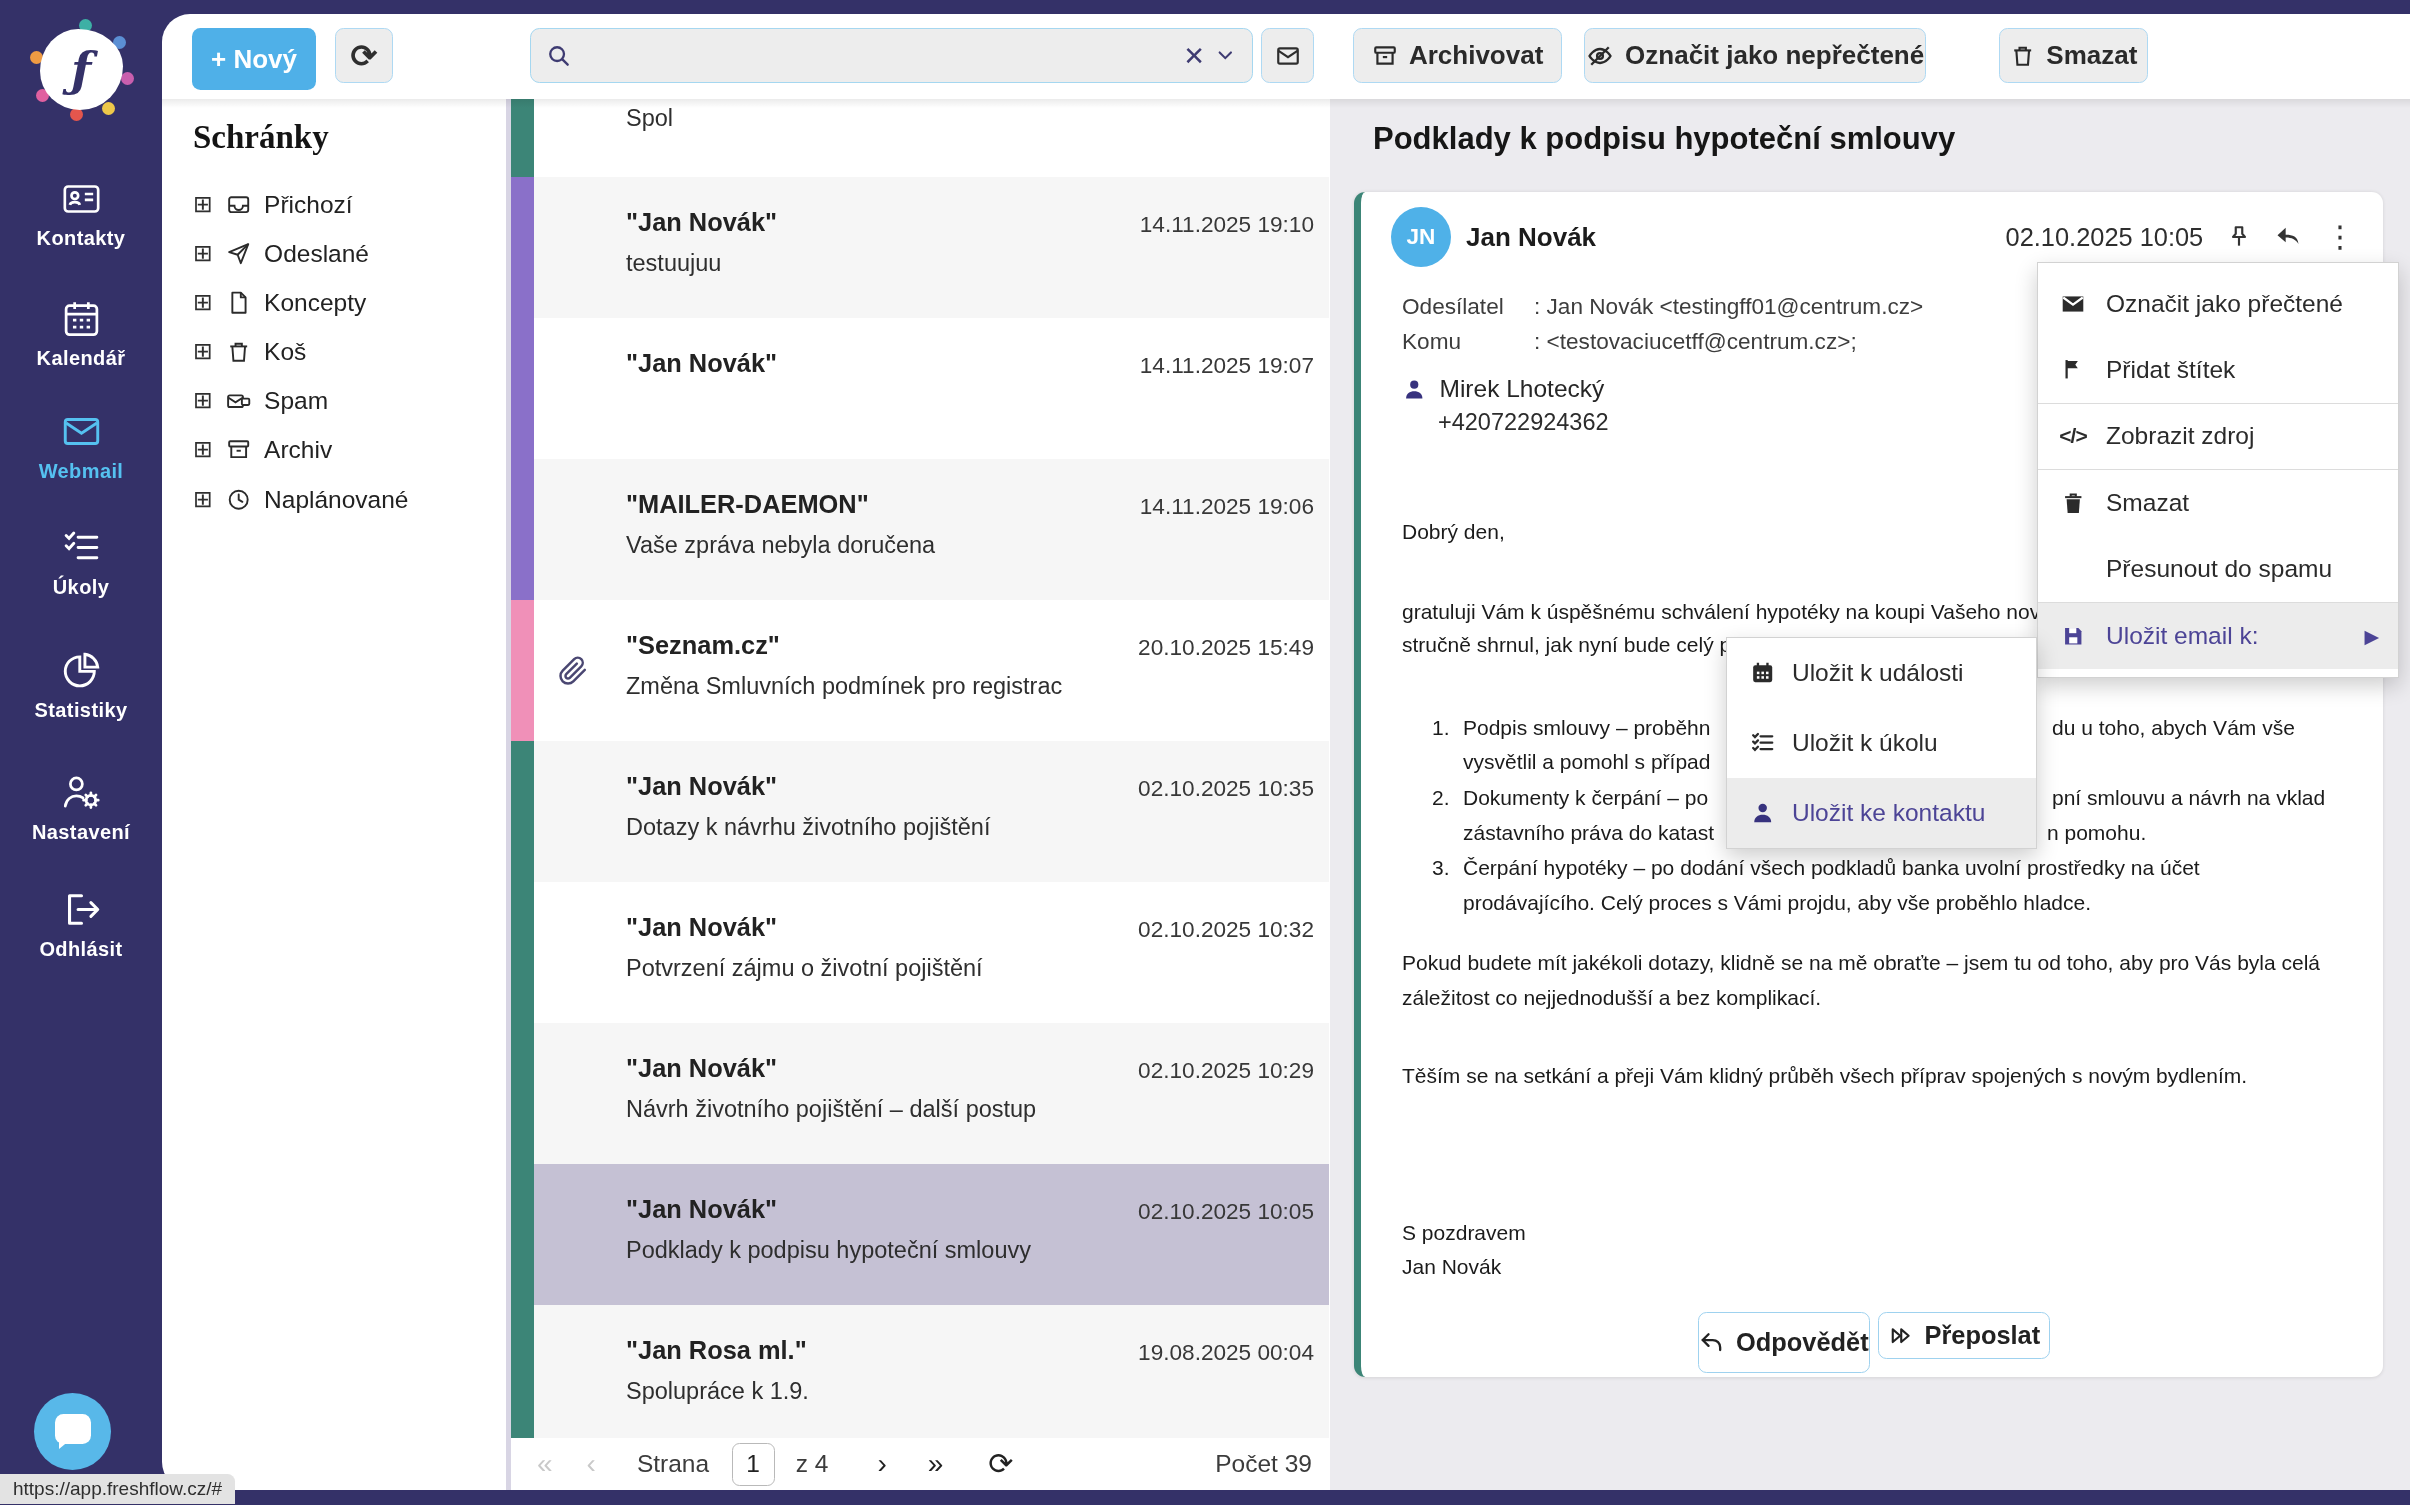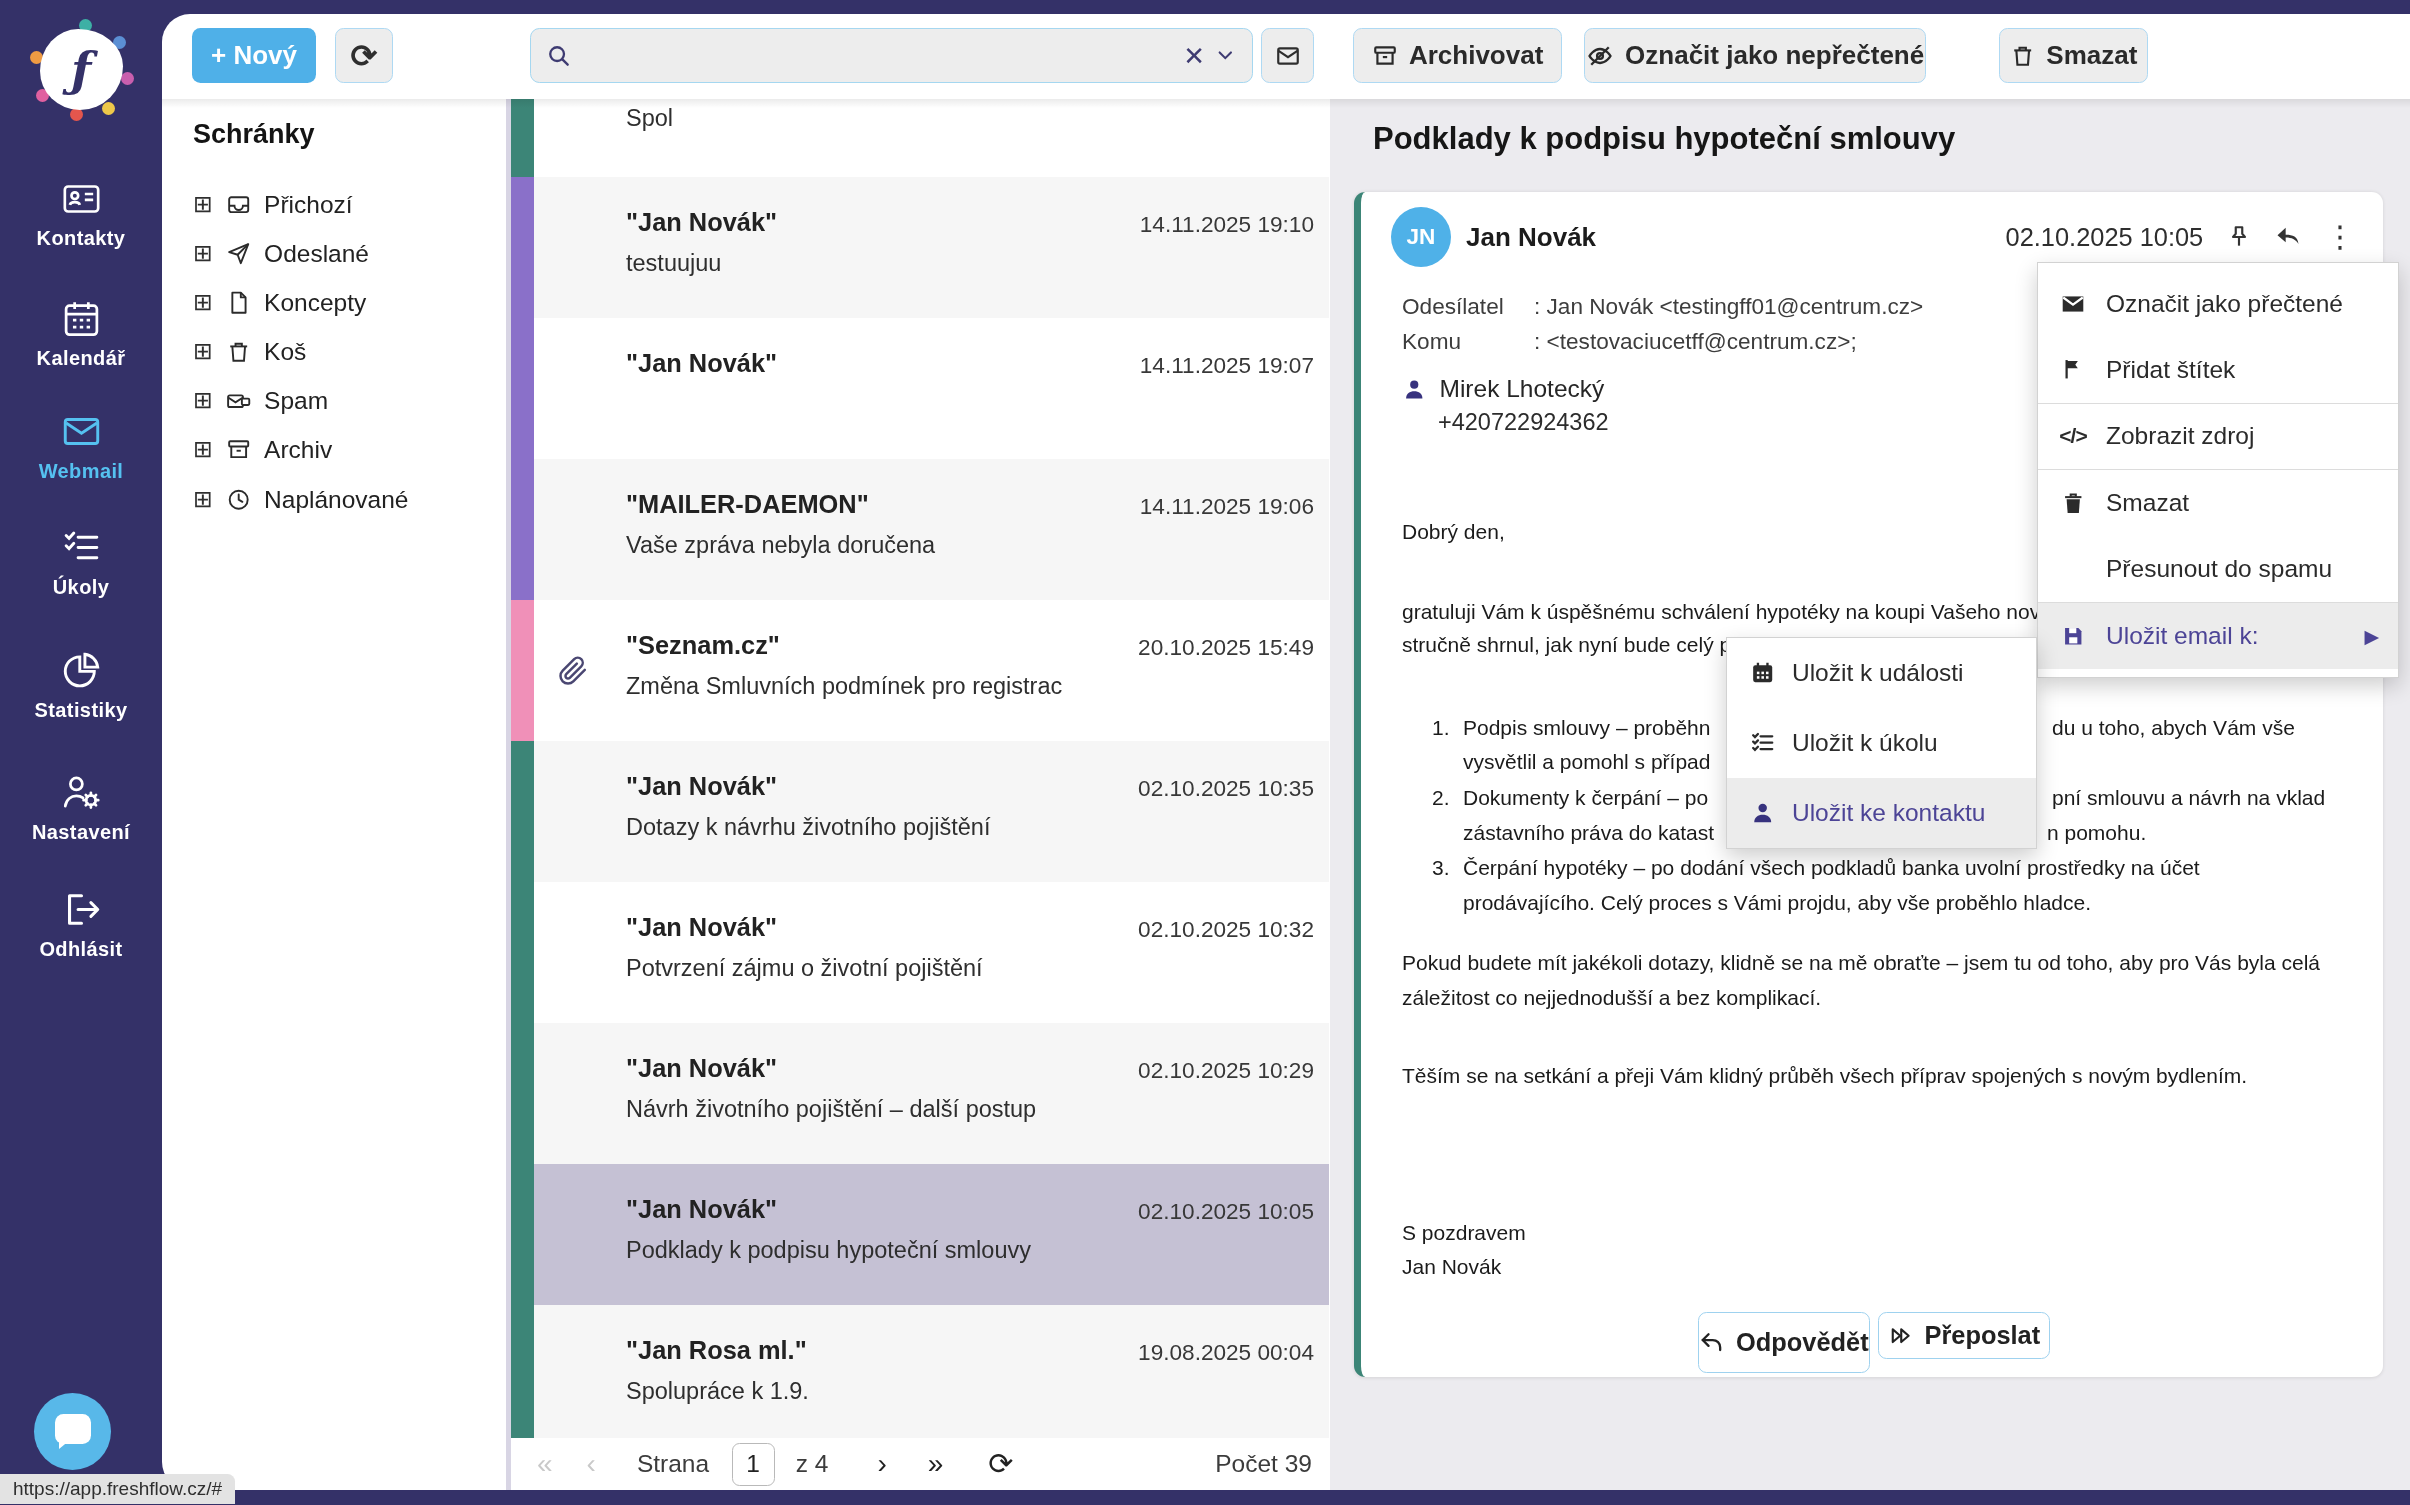--- a/index.html
+++ b/index.html
@@ -10,36 +10,36 @@
 
   
   .card-bg{left:162px;top:14px;right:0;bottom:16px;background:#ffffff;
            border-top-left-radius:28px;border-bottom-left-radius:28px;}
   .toolbar-shadow{left:162px;top:99px;right:0;height:9.4px;
            background:linear-gradient(rgba(0,0,0,.08),rgba(0,0,0,0));z-index:4;}
 
   
   .btn{display:flex;align-items:center;justify-content:center;gap:11.3px;box-sizing:border-box;
        border-radius:8.5px;font-weight:700;cursor:pointer;}
-  .btn-new{left:192px;top:28px;width:124px;height:55px;background:#4fb0e8;color:#fff;font-size:26px;}
+  .btn-new{left:192px;top:28px;width:124px;height:62px;background:#4fb0e8;color:#fff;font-size:26px;}
   .btn-gray{background:#ededed;border:1.9px solid #aed9f3;color:#2a2a2a;font-size:26px;}
   .btn-refresh{left:335px;top:28px;width:58px;height:55px;font-size:32px;color:#2e2e2e;}
   .search{left:530px;top:28px;width:723px;height:55px;background:#ededed;border:1.9px solid #a5d7f0;
           border-radius:9.4px;display:flex;align-items:center;box-sizing:border-box;padding:0 15px;gap:9.4px;}
   .search input{flex:1;background:transparent;border:none;outline:none;font-size:24.5px;
           font-family:"Liberation Sans",sans-serif;color:#222;}
   .search .clear{font-size:26px;color:#3e3b72;line-height:1;cursor:pointer;}
   .btn-mail{left:1261px;top:28px;width:53px;height:55px;}
   .btn-archive{left:1353px;top:28px;width:209px;}
   .btn-unread{left:1584px;top:28px;width:342px;}
   .btn-delete{left:1999px;top:28px;width:149px;}
   .tb{height:55px;}
 
   
-  .folders-title{left:193px;top:119px;font-size:27px;font-weight:700;color:#141414;}
+  .folders-title{left:193px;top:119px;font-size:33px;font-weight:700;color:#141414;font-family:Liberation Serif, serif;}
   .folder-item{left:193px;width:301px;height:41px;display:flex;align-items:center;gap:13px;
                font-size:24.5px;font-weight:500;color:#222;cursor:pointer;}
   .expander{font-size:23.5px;color:#2f2f2f;line-height:1;}
 
   
   .list-strip{left:506px;top:99px;width:5.6px;height:1391px;background:#d8d5e4;}
   .list{left:511px;top:99px;width:818px;}
   .row{position:relative;width:818px;height:141px;overflow:hidden;cursor:pointer;background:#fff;}
   .row.alt{background:#f6f6f6;}
   .row.sel{background:#c5c1d4;}

